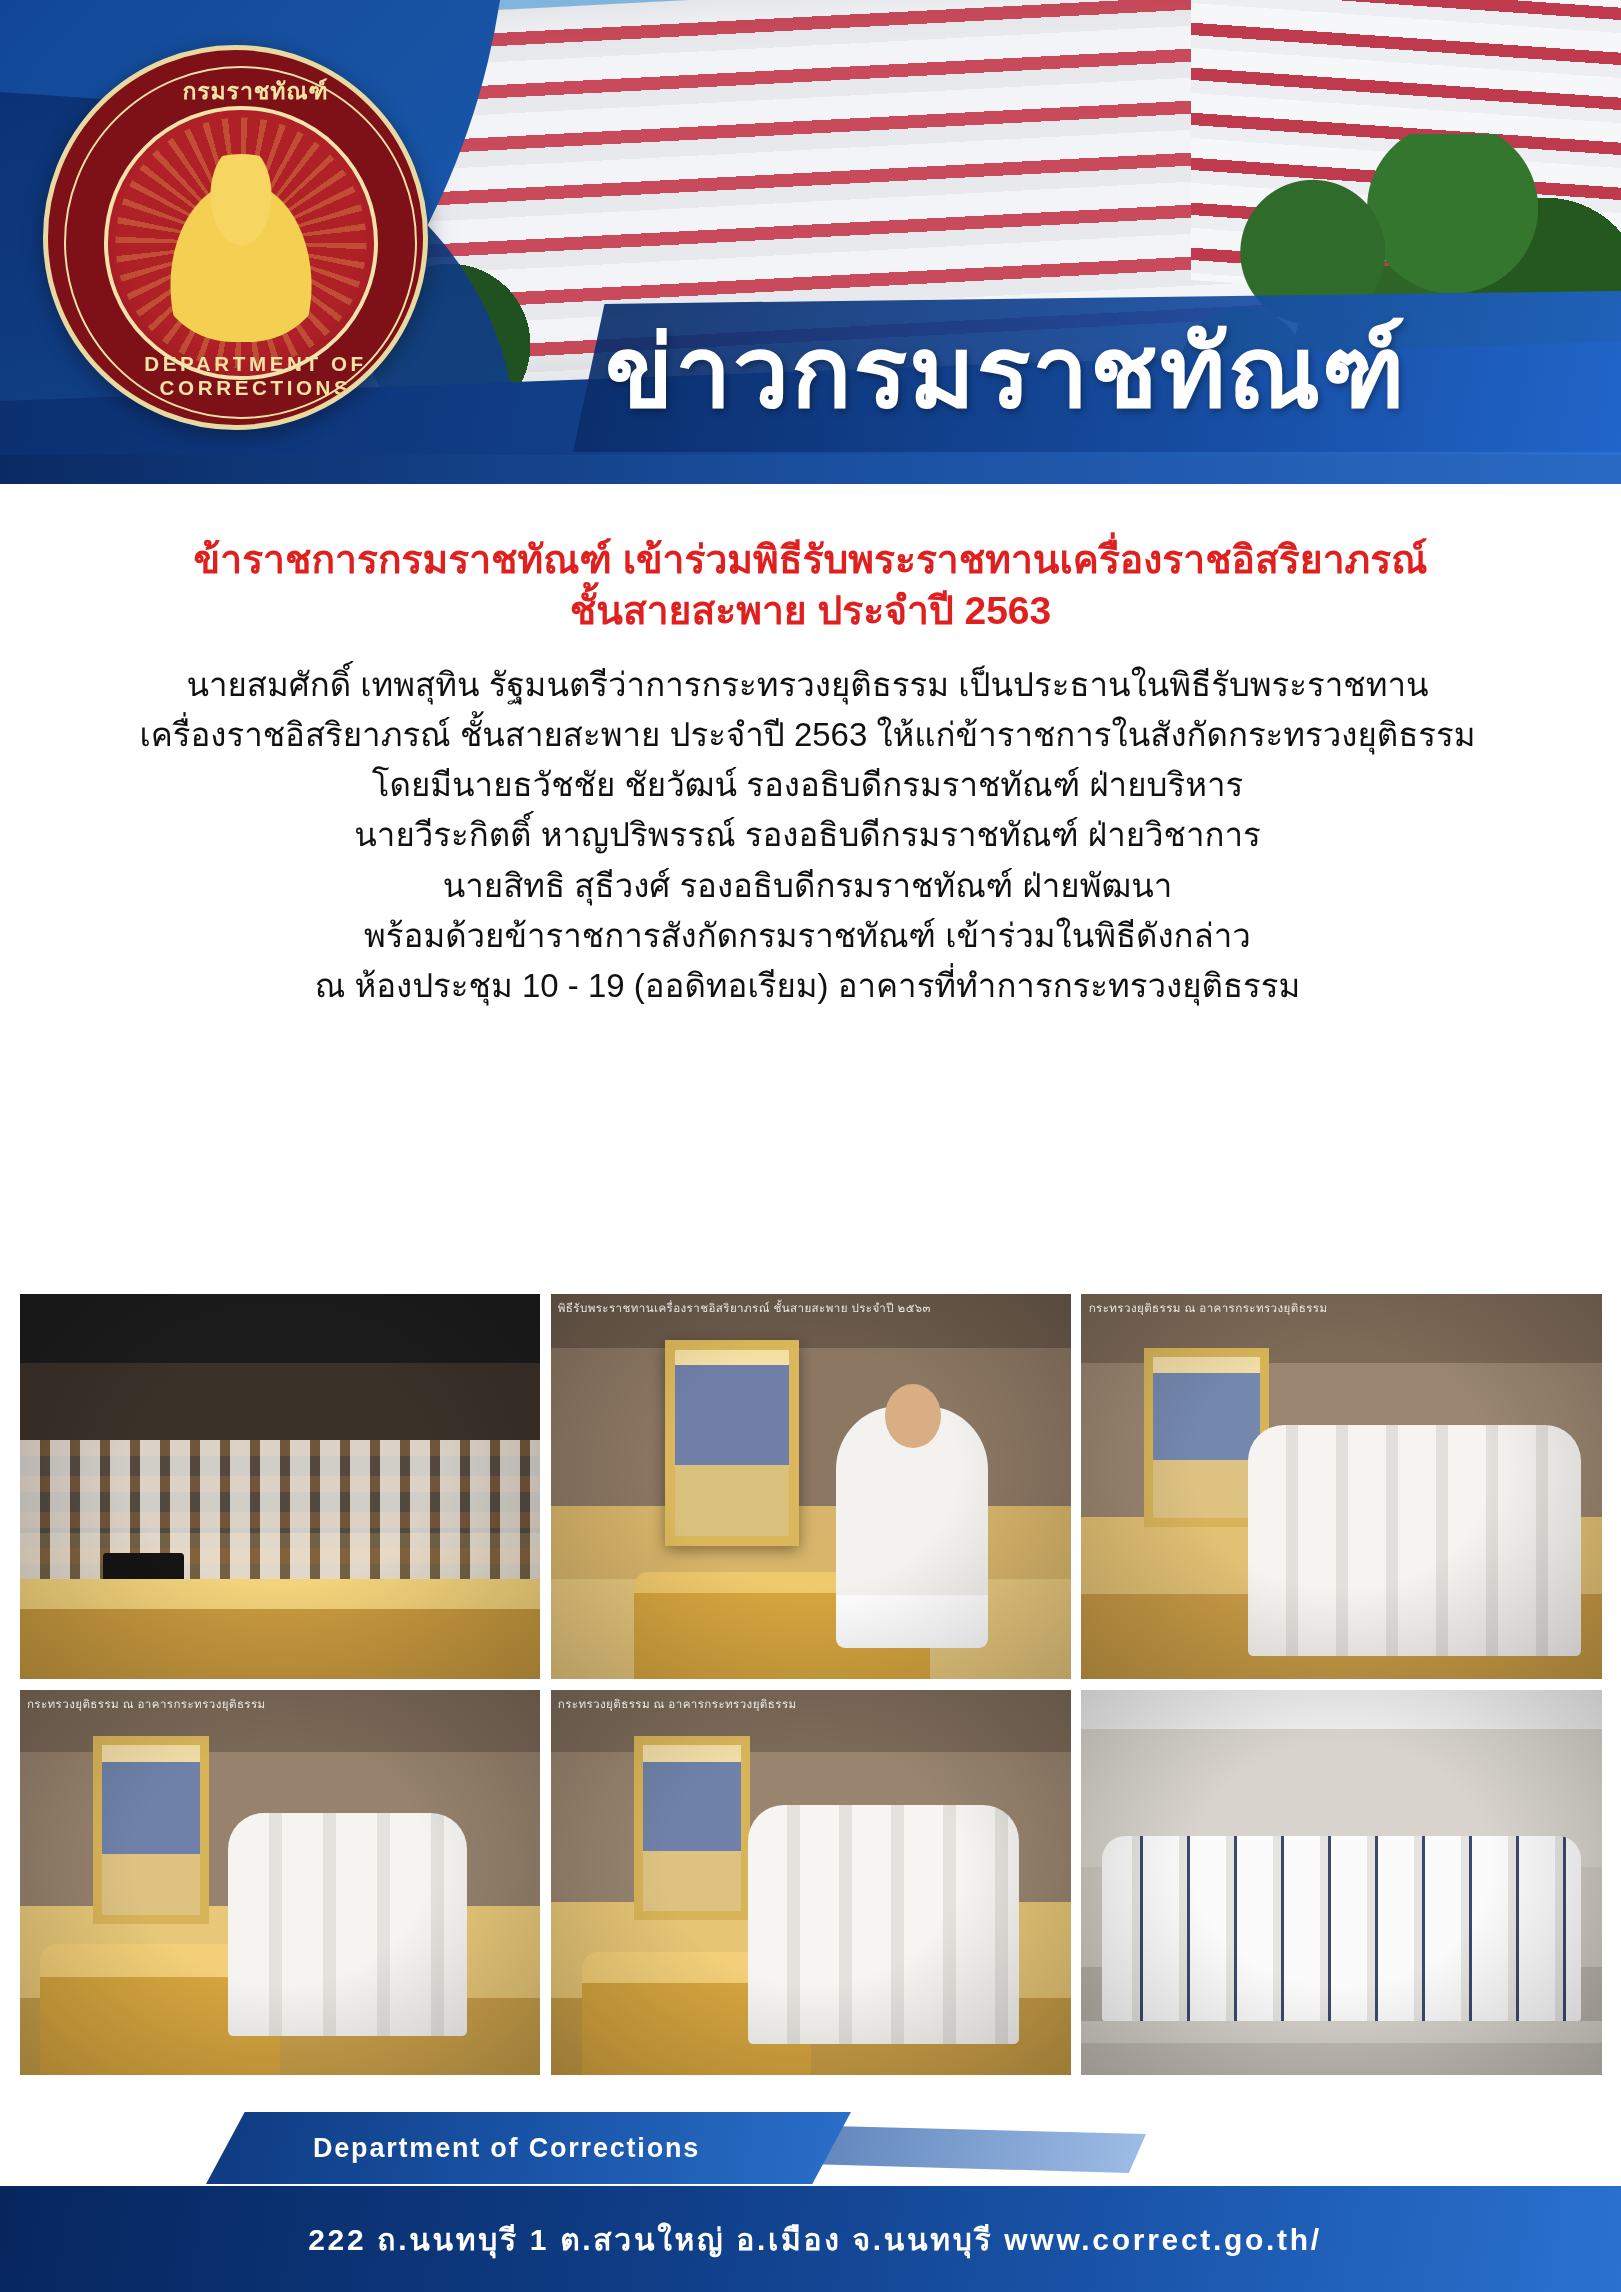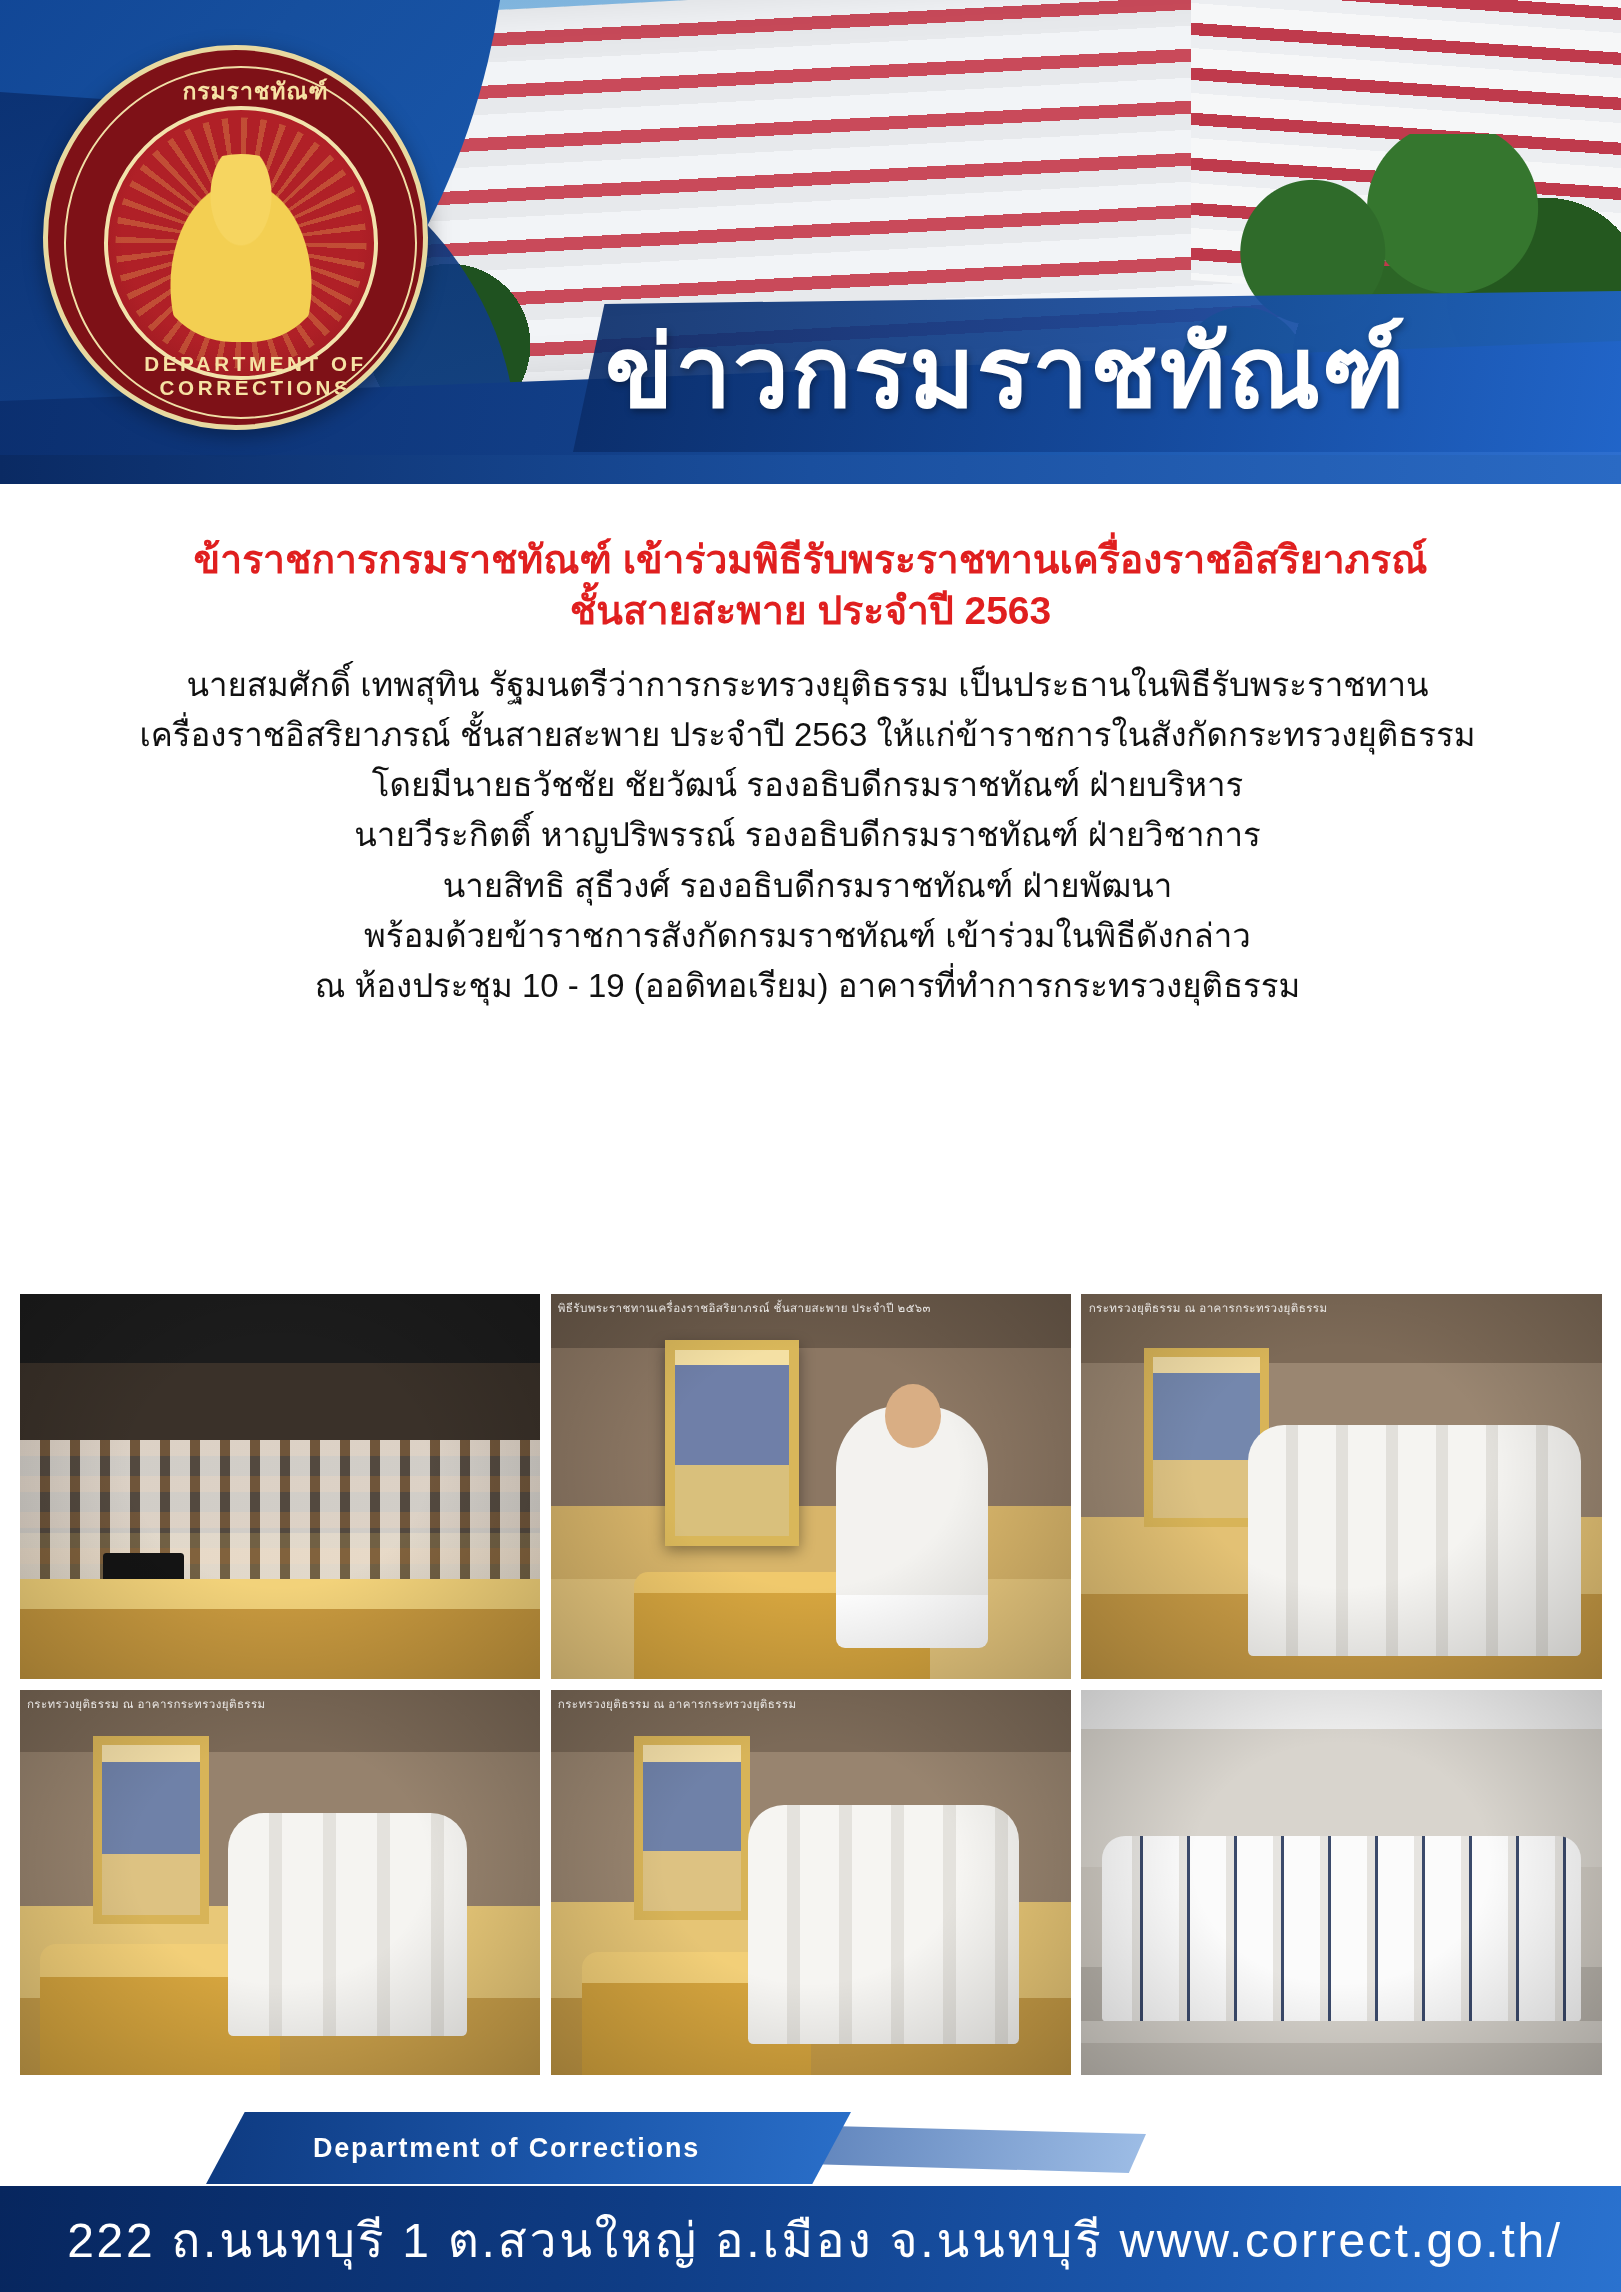--- a/index.html
+++ b/index.html
@@ -410,23 +410,23 @@
     position: absolute;
     left: 0; bottom: 0;
     width: 1621px; height: 107px;
     background: linear-gradient(100deg, #07265e 0%, #0f3d86 40%, #1b57ad 72%, #2a72cf 100%);
     display: flex;
     align-items: center;
     justify-content: center;
   }
   .footer-text {
     color: #ffffff;
-    font-size: 48px;
+    font-size: 30px;
     letter-spacing: 2.7px;
-    font-weight: 400;
+    font-weight: 700;
     white-space: nowrap;
     margin-left: 9px;
   }
 </style>
 </head>
 <body>
 
 <div class="page">
 
   <div class="header">

